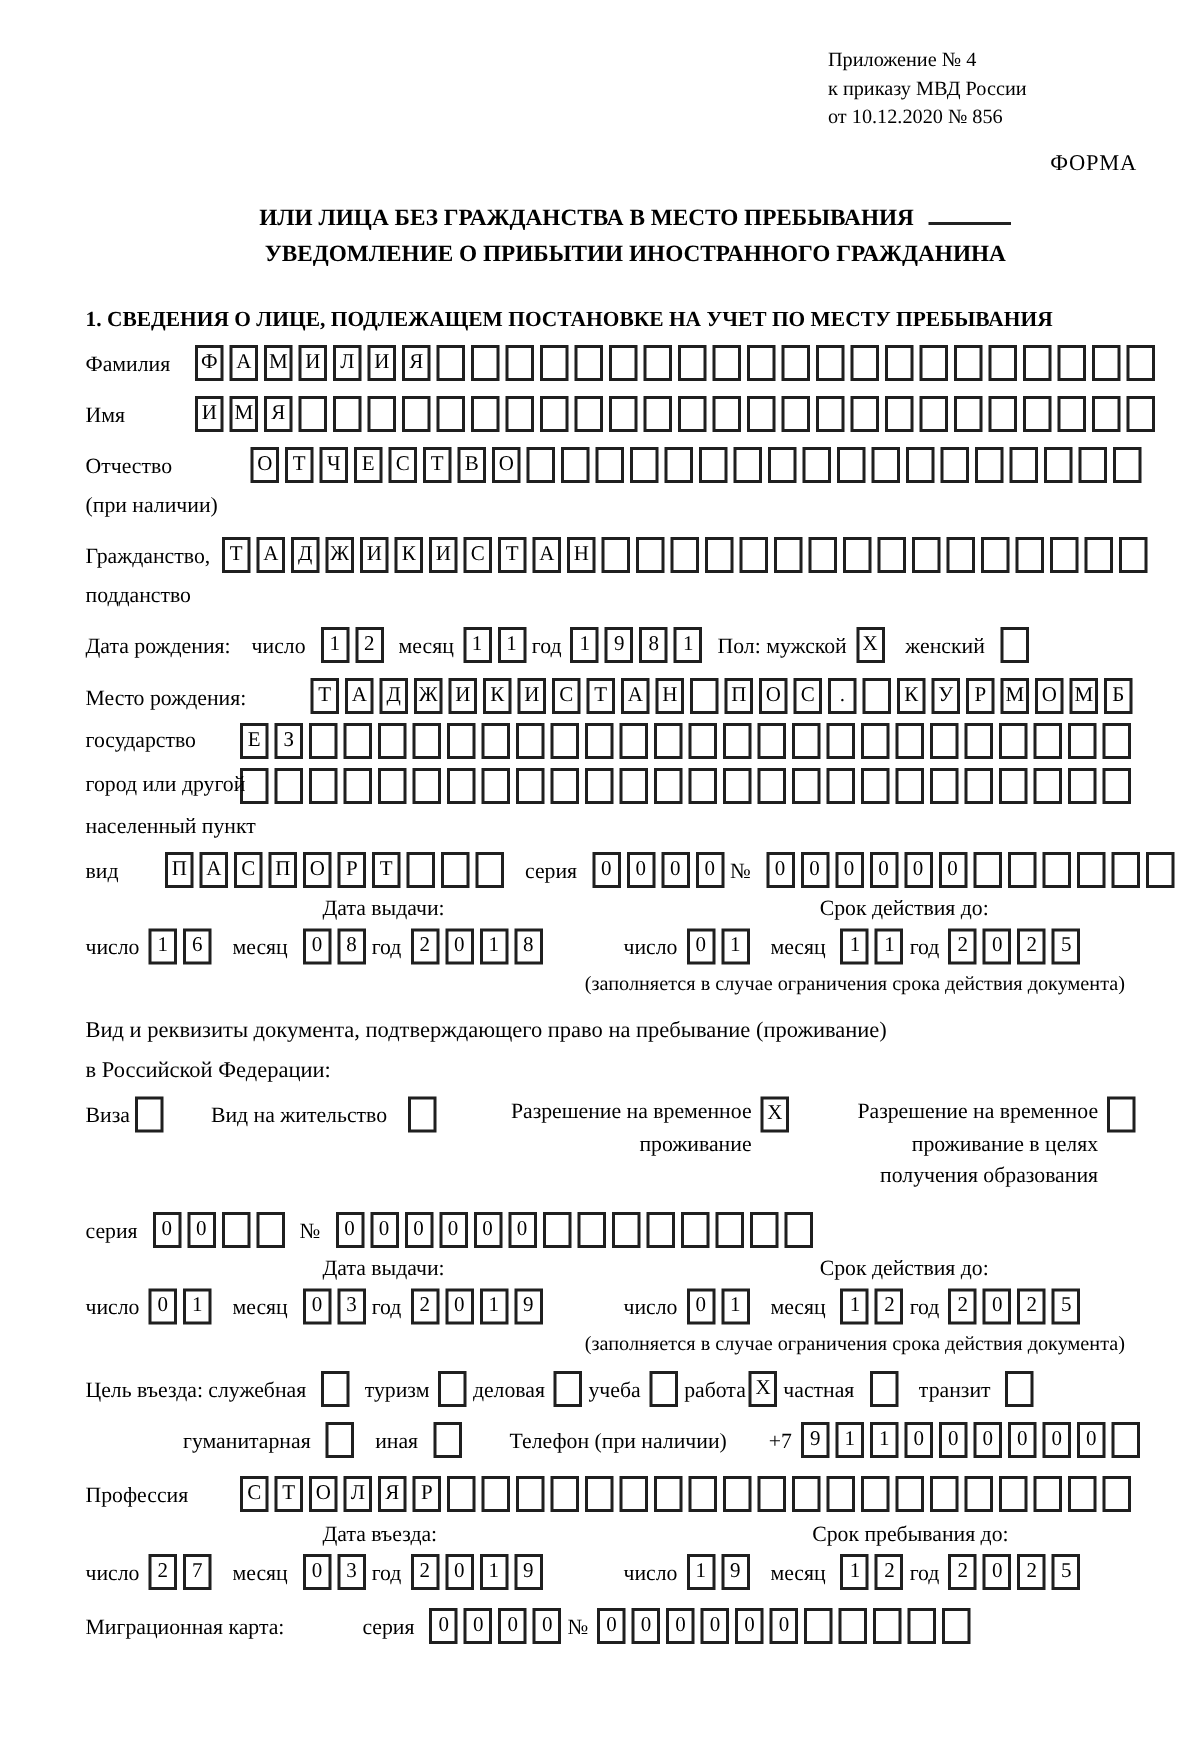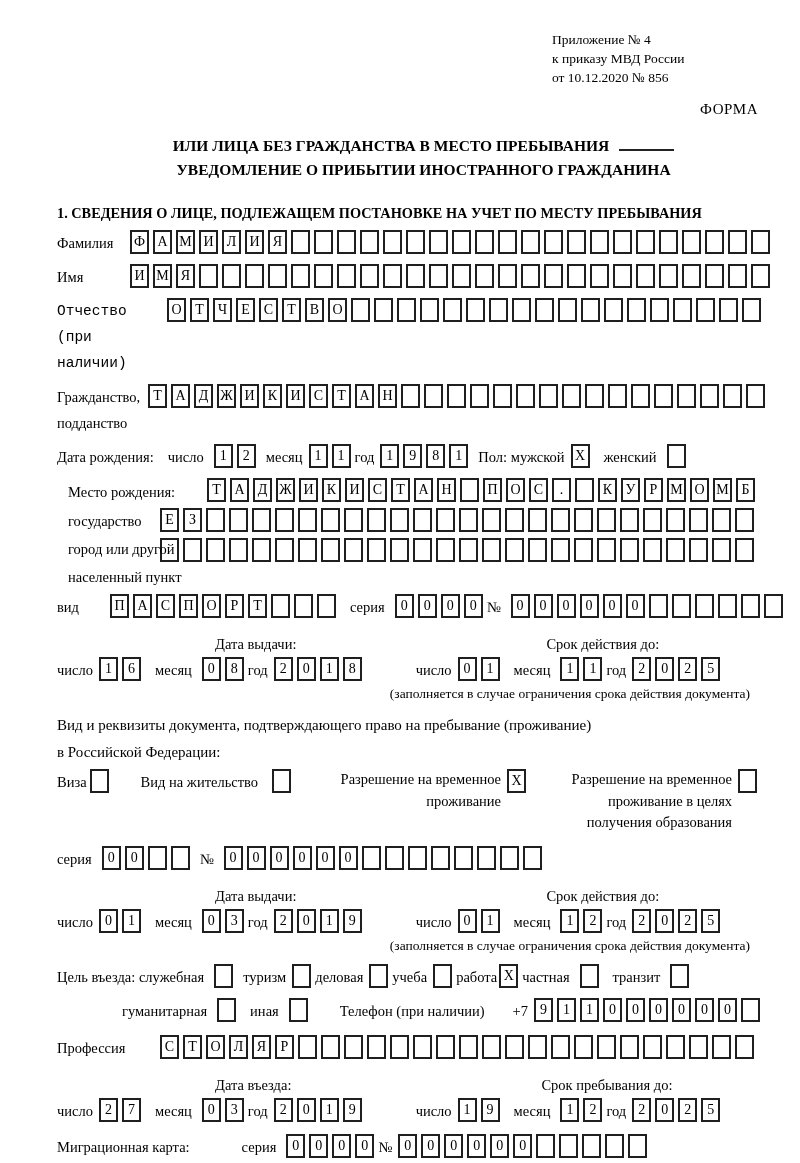--- a/index.html
+++ b/index.html
@@ -19,29 +19,29 @@
   .row{display:flex;margin-top:8px;font-size:14.5px;}
   .row.top{align-items:flex-start;}
   .lbl{flex:none;line-height:1.8;}
   .cells{display:flex;flex:none;}
   .cell{flex:none;display:inline-flex;align-items:center;justify-content:center;
         width:19px;height:24px;border:2px solid #1f1f1f;box-sizing:border-box;
         margin-right:4px;font-size:14px;line-height:1;}
   .gap6{margin-left:6px;}.gap10{margin-left:10px;}.gap14{margin-left:14px;}
   .gap20{margin-left:20px;}.gap28{margin-left:28px;}
   .center-h{margin-top:14px;text-align:center;font-weight:bold;font-size:14.5px;}
-  .dl-row{display:flex;margin-top:16px;font-size:14.5px;}
+  .dl-row{display:flex;margin-top:4px;font-size:14.5px;}
   .note-right{margin-top:3px;text-align:right;padding-right:40px;font-size:13.5px;}
   .para{margin-top:10px;font-size:15px;line-height:1.75;}
   .cb-line{text-align:right;line-height:1.5;}
   
   .posblock{position:relative;margin-top:8px;font-size:14.5px;}
-  .posblock .abslbl{position:absolute;left:11px;top:0;line-height:1.95;}
+  .posblock .abslbl{position:absolute;left:0;top:0;line-height:1.95;}
   .posblock .cells{margin-bottom:6px;}
-  .w73{width:73px;}.w110{width:110px;font-family:Liberation Mono, monospace;}.w91{width:91px;}.w53{width:53px;}.w103{width:103px;}
+  .w73{width:73px;}.w110{width:110px;}.w91{width:91px;}.w53{width:53px;}.w103{width:103px;}
 </style>
 </head>
 <body>
 
 <div class="page">
 
   <div class="hdr">
     <div class="pre">Приложение № 4
 к приказу МВД России
 от 10.12.2020 № 856</div>

